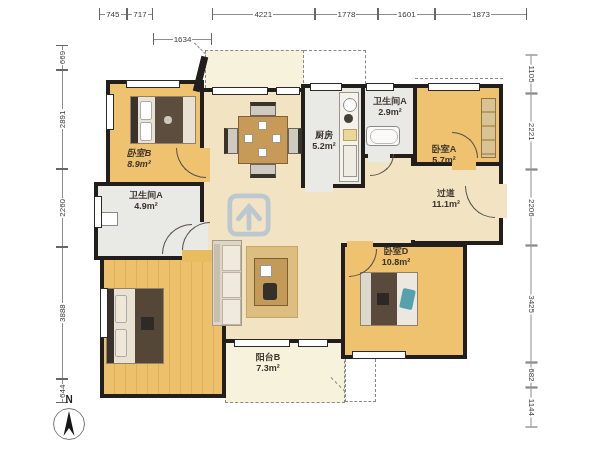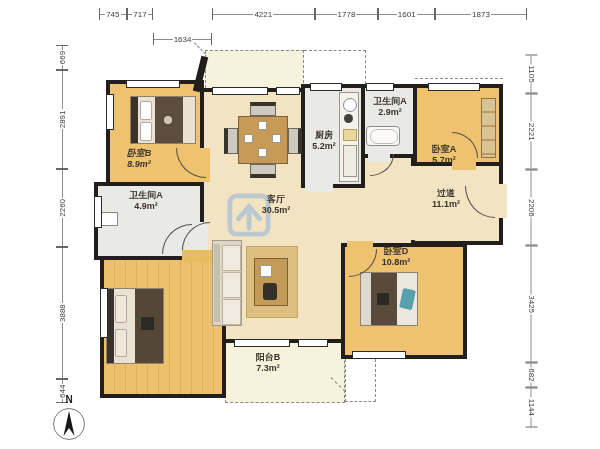--- a/index.html
+++ b/index.html
@@ -234,24 +234,20 @@
   <div class="fur" style="left:98px;top:212px;width:20px;height:14px;background:#fff;border:1px solid #888;"></div>
 
   <div class="rlabel" style="left:111px;top:148px;width:56px;font-style:italic;">
     <span>卧室B</span>
     <span class="area">8.9m²</span>
   </div>
   <div class="rlabel" style="left:116px;top:190px;width:60px;">
     <span>卫生间A</span>
     <span class="area">4.9m²</span>
   </div>
-  <div class="rlabel" style="left:250px;top:194px;width:52px;">
-    <span>客厅</span>
-    <span class="area">30.5m²</span>
-  </div>
   <div class="rlabel" style="left:300px;top:130px;width:48px;">
     <span>厨房</span>
     <span class="area">5.2m²</span>
   </div>
   <div class="rlabel" style="left:364px;top:96px;width:52px;">
     <span>卫生间A</span>
     <span class="area">2.9m²</span>
   </div>
   <div class="rlabel" style="left:416px;top:110px;width:56px;margin-top:34px;">
     <span>卧室A</span>

